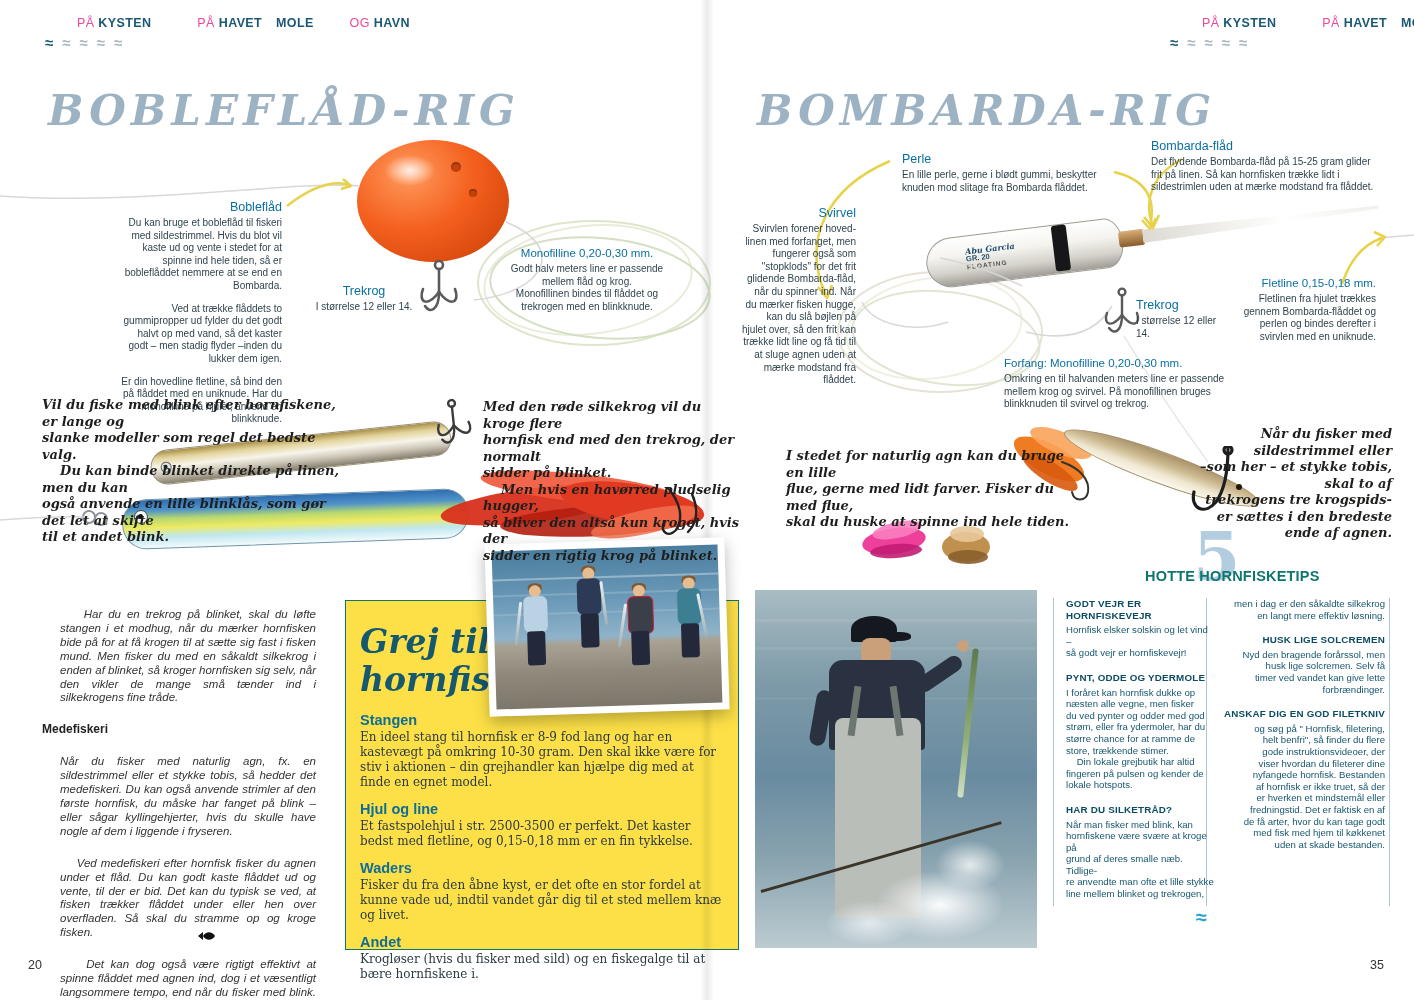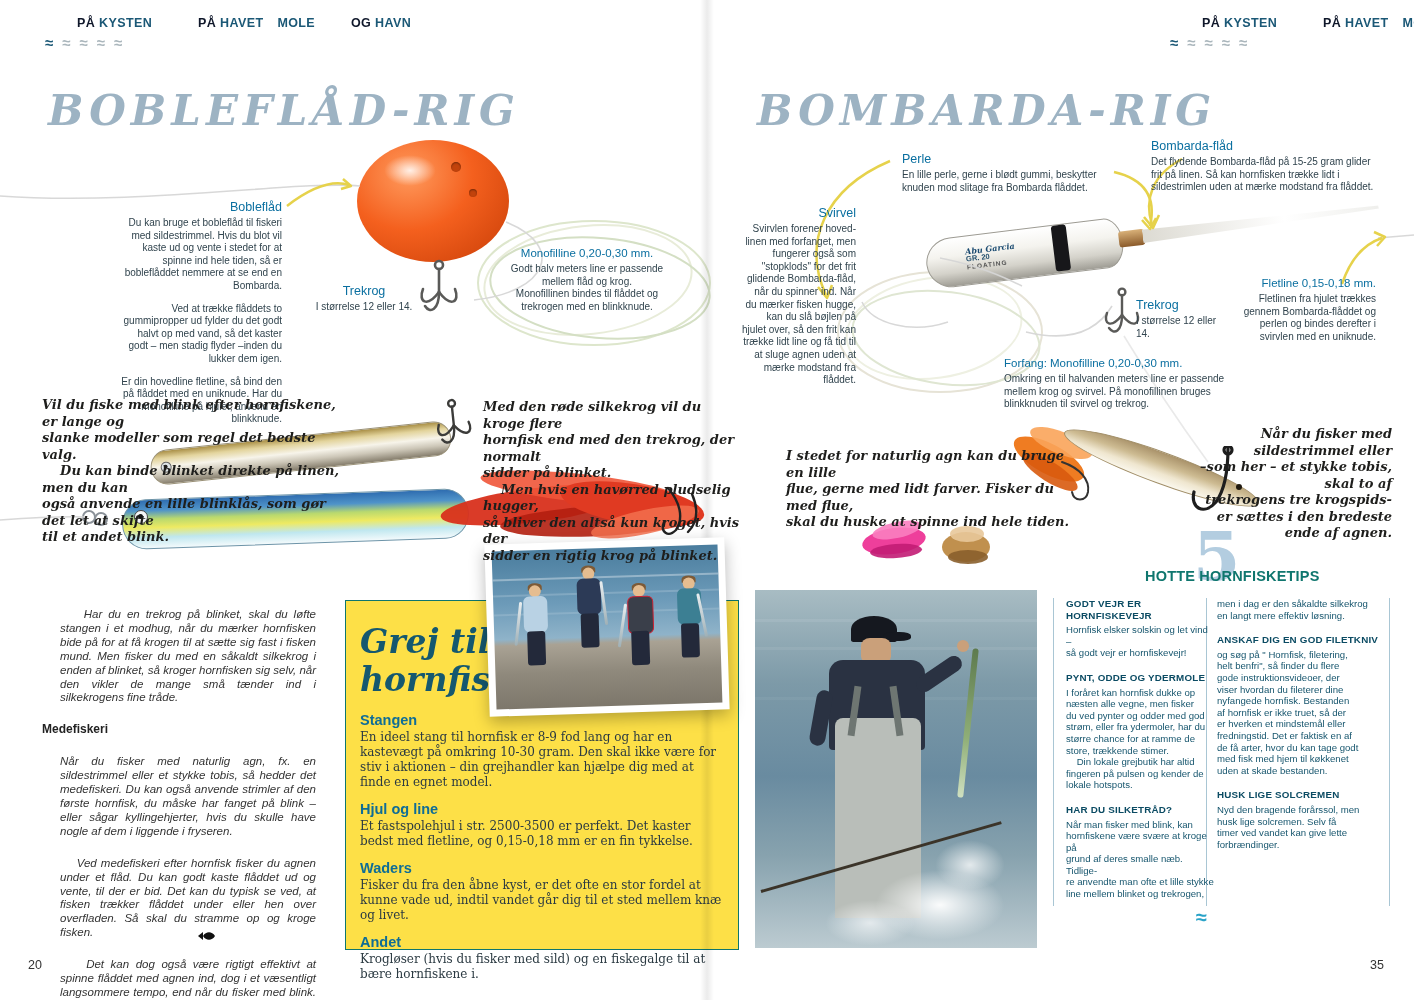--- a/index.html
+++ b/index.html
@@ -3,21 +3,21 @@
 <meta charset="utf-8">
 <style>
   html,body{margin:0;padding:0;background:#e9e9e9;}
   .spread{position:relative;width:1414px;height:1000px;background:#ffffff;overflow:hidden;
           font-family:"Liberation Sans",sans-serif;color:#2f2f2f;}
   .abs{position:absolute;}
   .gutter{left:700px;top:0;width:14px;height:1000px;z-index:4;
           background:linear-gradient(90deg,rgba(0,0,0,0) 0%,rgba(0,0,0,0.08) 50%,rgba(0,0,0,0) 100%);}
   
   .nav{font-size:12.5px;font-weight:bold;letter-spacing:.4px;color:#1b5876;white-space:nowrap;z-index:10;}
-  .nav .muted{color:#0f172a;font-weight:bold;padding-left:32px;}
+  .nav .muted{color:#ec4899;font-weight:normal;padding-left:32px;}
   .nav .gap{display:inline-block;width:10px;}
   .waves{font-size:15px;font-weight:bold;color:#aab6bc;letter-spacing:9px;z-index:10;}
   .waves .w1{color:#1b5876;}
   
   .pagetitle{font-family:"DejaVu Serif",serif;font-style:italic;font-weight:bold;font-size:42px;
              letter-spacing:5px;color:#9db3c3;z-index:10;white-space:nowrap;}
   
   .ann{z-index:10;line-height:12.6px;font-size:10px;color:#31444e;}
   .ann .label{font-size:12.5px;font-weight:normal;color:#0a6fa0;line-height:15px;margin-bottom:2px;}
   .ann p{margin:0 0 10px 0;}
@@ -481,44 +481,44 @@
     </div>
     <div class="tip">
       <h5>HAR DU SILKETRÅD?</h5>
       <div class="pre">Når man fisker med blink, kan
 hornfiskene være svære at kroge på
 grund af deres smalle næb. Tidlige-
 re anvendte man ofte et lille stykke
 line mellem blinket og trekrogen,</div>
     </div>
   </div>
-  <div class="abs tipcol" style="left:1217px;top:598px;width:168px;">
+  <div class="abs tipcol" style="left:1217px;top:598px;width:168px;text-align:right;">
     <div class="tip">
       <div class="pre">men i dag er den såkaldte silkekrog
 en langt mere effektiv løsning.</div>
+    </div>
+    <div class="tip">
+      <h5>HUSK LIGE SOLCREMEN</h5>
+      <div class="pre">Nyd den bragende forårssol, men
+husk lige solcremen. Selv få
+timer ved vandet kan give lette
+forbrændinger.</div>
     </div>
     <div class="tip">
       <h5>ANSKAF DIG EN GOD FILETKNIV</h5>
       <div class="pre">og søg på " Hornfisk, filetering,
 helt benfri", så finder du flere
 gode instruktionsvideoer, der
 viser hvordan du fileterer dine
 nyfangede hornfisk. Bestanden
 af hornfisk er ikke truet, så der
 er hverken et mindstemål eller
 fredningstid. Det er faktisk en af
 de få arter, hvor du kan tage godt
 med fisk med hjem til køkkenet
 uden at skade bestanden.</div>
     </div>
-    <div class="tip">
-      <h5>HUSK LIGE SOLCREMEN</h5>
-      <div class="pre">Nyd den bragende forårssol, men
-husk lige solcremen. Selv få
-timer ved vandet kan give lette
-forbrændinger.</div>
-    </div>
   </div>
   <div class="abs footwave" style="left:1196px;top:906px;">≈</div>
 
   <div class="abs pagenum" style="left:1370px;top:958px;">35</div>
 
 </div>
 
 </body></html>

